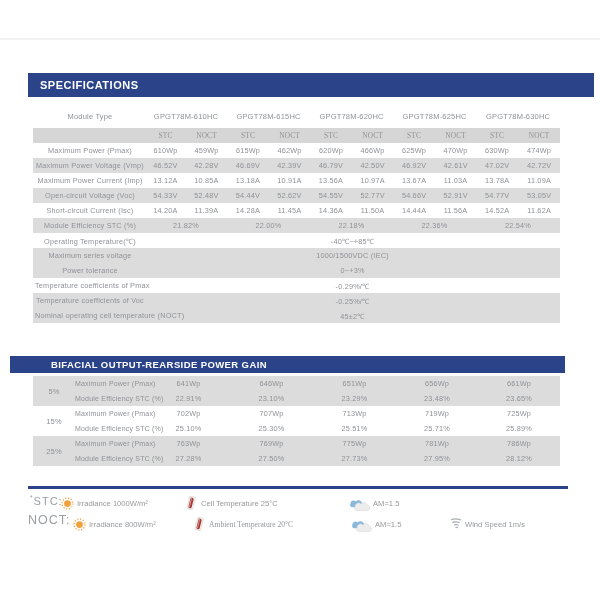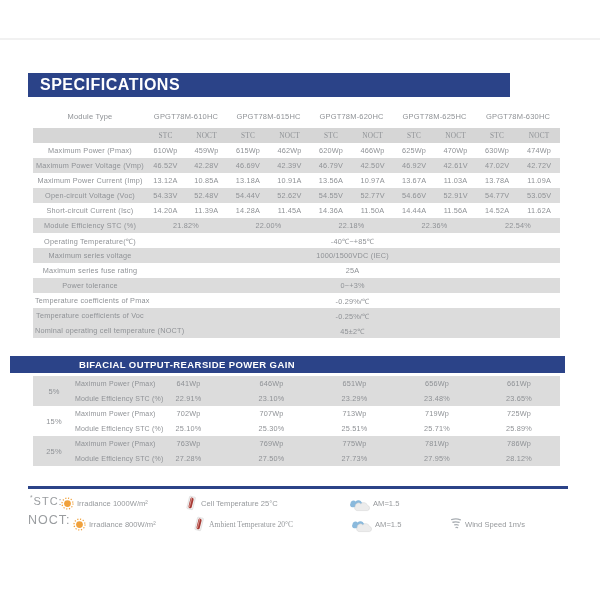--- a/index.html
+++ b/index.html
@@ -1,23 +1,23 @@
 <!DOCTYPE html>
 <html><head>
 <meta charset="utf-8">
 <style>
   html,body{margin:0;padding:0;background:#fff;}
   #page{position:relative;width:600px;height:600px;background:#ffffff;overflow:hidden;
         font-family:"Liberation Sans", sans-serif;color:#8f9296;}
   .faintline{position:absolute;left:0;top:38px;width:600px;height:2px;background:#f1f1f1;}
   .bar{position:absolute;background:#2b4388;color:#ffffff;font-weight:bold;}
-  #specbar{left:28px;top:73px;width:482px;height:24px;font-size:16px;line-height:24px;
+  #specbar{left:28px;top:73px;width:566px;height:24px;font-size:11px;line-height:24px;
            padding-left:12px;letter-spacing:.5px;box-sizing:border-box;}
   #bifbar{left:10px;top:356px;width:555px;height:17px;font-size:9.5px;line-height:17px;
-          padding-left:69px;letter-spacing:.4px;box-sizing:border-box;}
+          padding-left:41px;letter-spacing:.4px;box-sizing:border-box;}
   table{border-collapse:collapse;table-layout:fixed;font-size:7.3px;color:#8f9296;letter-spacing:.2px;}
   #spectable{position:absolute;left:33px;top:104px;width:527px;}
   #biftable{position:absolute;left:33px;top:376px;width:527px;}
   td{padding:0;margin:0;text-align:center;height:15px;white-space:nowrap;overflow:hidden;vertical-align:middle;}
   td.lbl{text-align:center;overflow:visible;padding-left:2px;}
   tr.g, tbody.g{background:#dcdcdc;}
   tr.hdr{background:#d6d6d6;font-family:Liberation Serif, serif;}
   tr.mod td{height:24px;font-size:7.5px;}
   td.sub{text-align:left;overflow:visible;font-size:7px;}
   td.gain{text-align:center;font-size:7.5px;}
@@ -150,24 +150,20 @@
       <td colspan="2">22.54%</td>
     </tr>
     <tr>
       <td class="lbl">Operating Temperature(℃)</td>
       <td colspan="10">-40℃~+85℃</td>
     </tr>
     <tr class="g">
       <td class="lbl">Maximum series voltage</td>
       <td colspan="10">1000/1500VDC (IEC)</td>
     </tr>
-    <tr>
-      <td class="lbl">Maximum series fuse rating</td>
-      <td colspan="10">25A</td>
-    </tr>
     <tr class="g">
       <td class="lbl">Power tolerance</td>
       <td colspan="10">0~+3%</td>
     </tr>
     <tr>
       <td class="lbl">Temperature coefficients of Pmax</td>
       <td colspan="10">-0.29%/℃</td>
     </tr>
     <tr class="g">
       <td class="lbl">Temperature coefficients of Voc</td>

